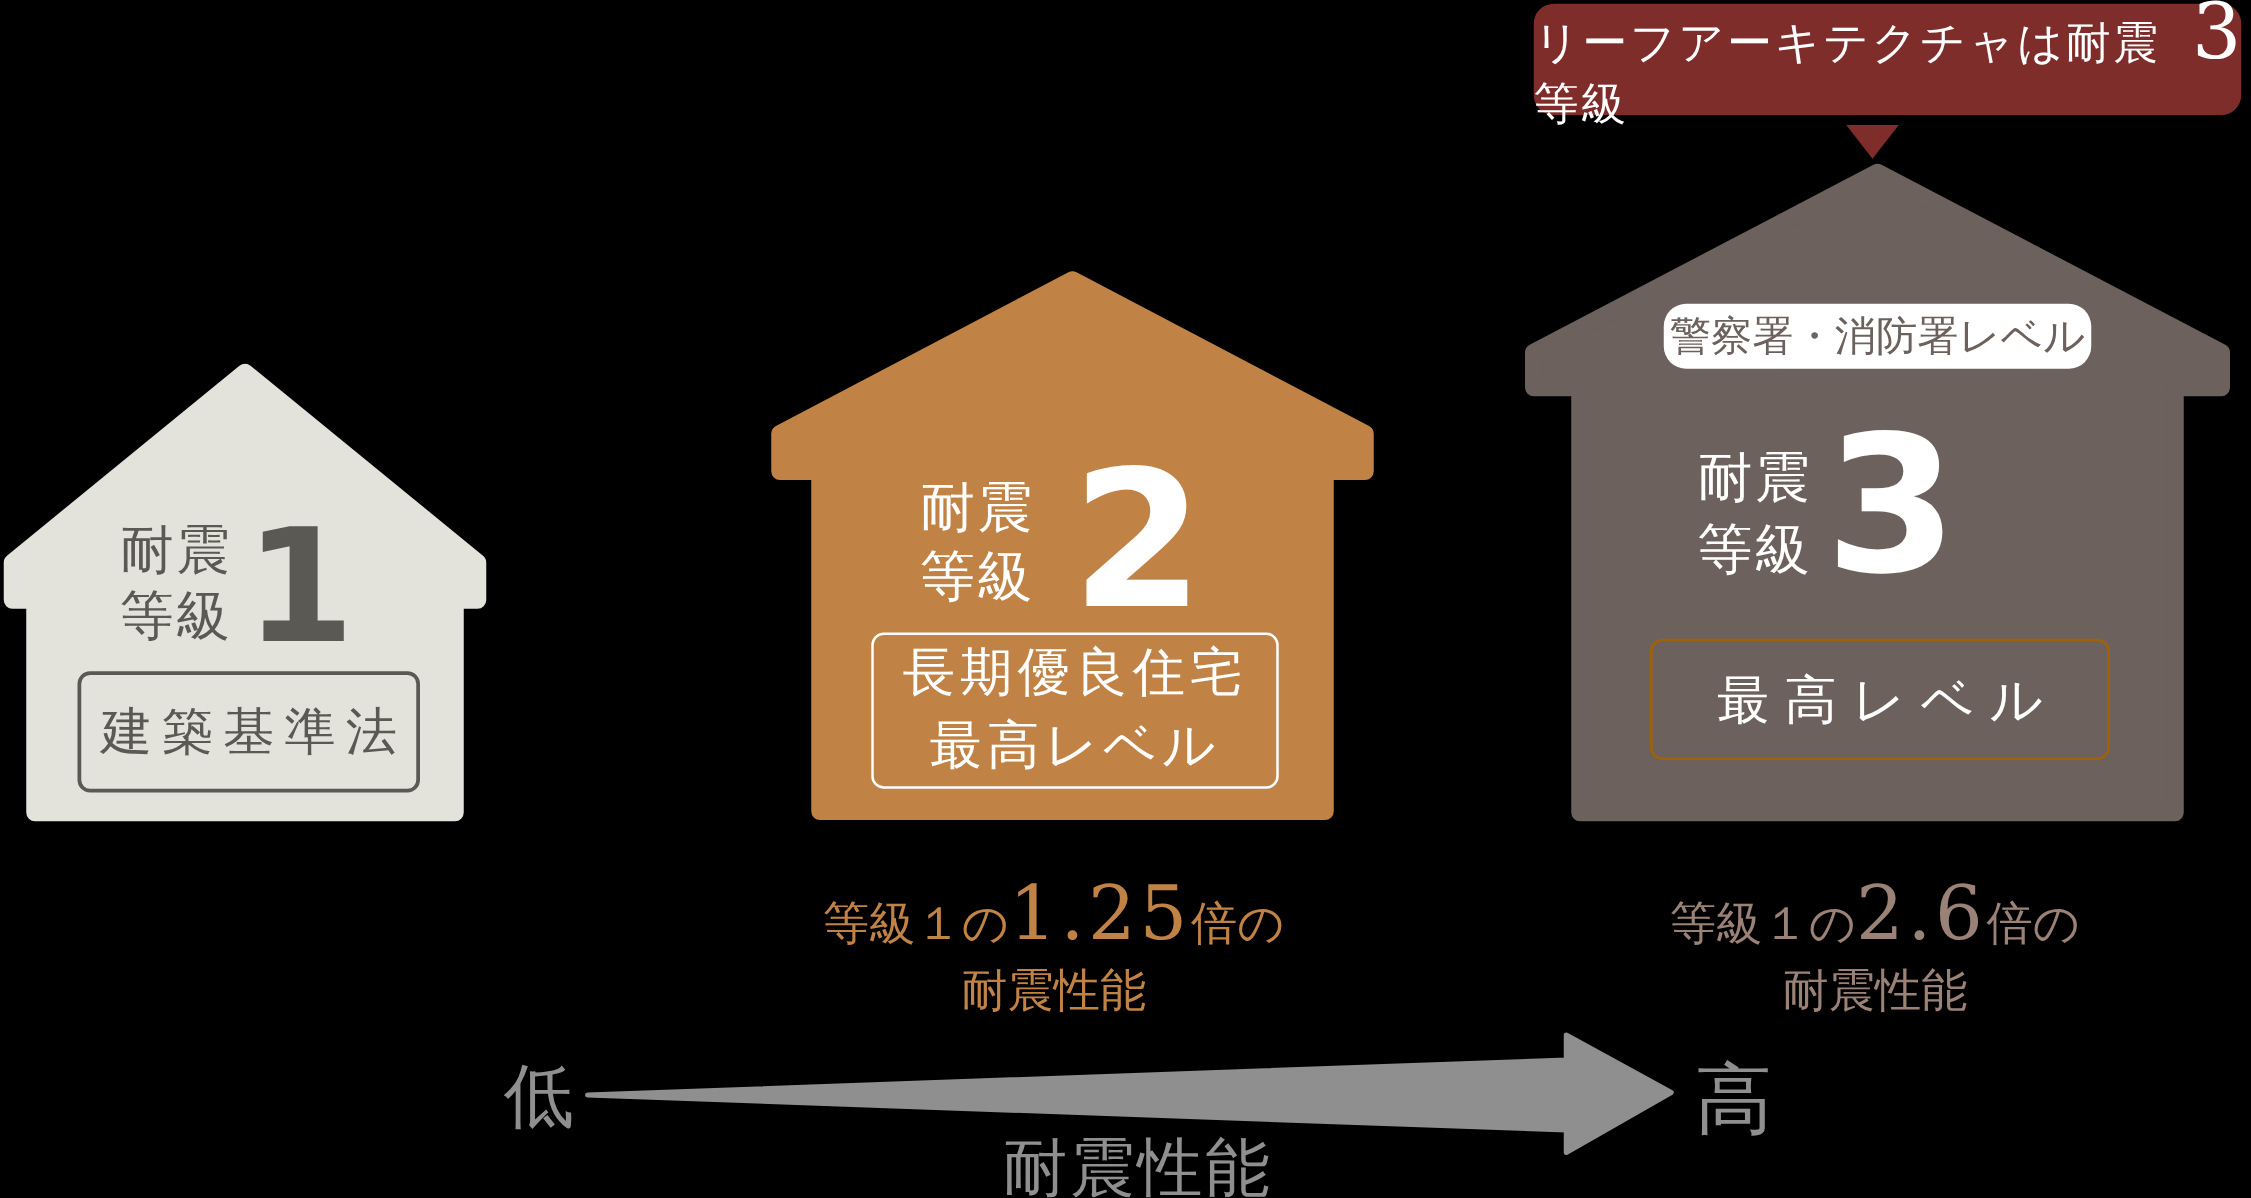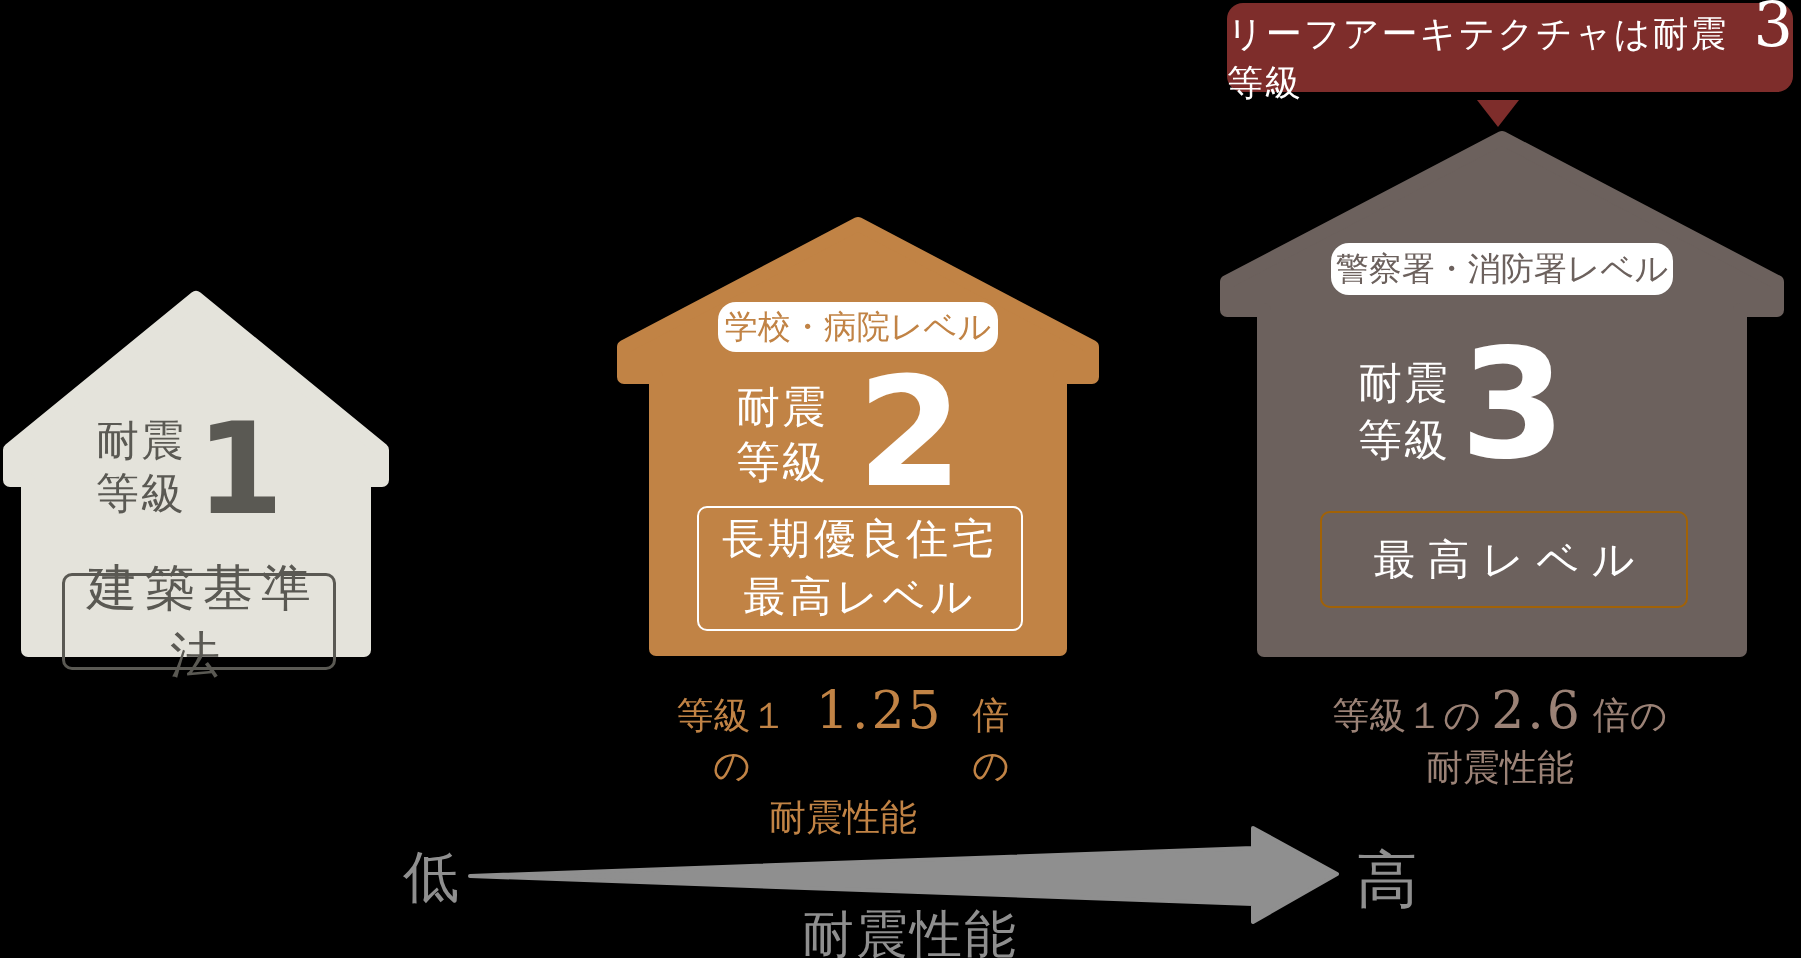--- a/index.html
+++ b/index.html
@@ -27,28 +27,28 @@
     left:1477px;top:100px;width:0;height:0;
     border-left:21px solid transparent;border-right:21px solid transparent;
     border-top:27px solid var(--tooltip-bg);
   }
   
   .grade-label{font-size:44px;line-height:1.24;letter-spacing:2px;white-space:pre-line;}
   .grade-number{font-family:"DejaVu Sans","Liberation Sans",sans-serif;font-weight:700;text-align:center;}
   .rule-box{display:flex;align-items:center;justify-content:center;text-align:center;border-radius:10px;}
   .badge{background:#fff;border-radius:18px;display:flex;align-items:center;justify-content:center;font-size:33px;}
   .caption{width:370px;text-align:center;}
-  .caption-line1{display:inline-flex;align-items:baseline;gap:10px;font-size:37px;}
-  .caption-value{font-size:52px;letter-spacing:3px;}
+  .caption-line1{display:inline-flex;align-items:baseline;gap:0;font-size:37px;}
+  .caption-value{font-size:60px;letter-spacing:3px;margin-top:16px;}
   .caption-line2{font-size:37px;margin-top:2px;}
   
   .h1-label{left:96px;top:414px;font-size:43px;color:var(--grade1-text);}
   .h1-number{left:196px;top:396px;width:76px;font-size:126px;color:var(--grade1-text);}
   .h1-box{left:62px;top:537px;width:268px;height:91px;border:3px solid var(--grade1-text);
-          color:var(--grade1-text);font-size:50px;letter-spacing:8px;text-indent:8px;margin-top:36px;}
+          color:var(--grade1-text);font-size:41px;letter-spacing:8px;text-indent:8px;}
   
   .h2-badge{left:718px;top:302px;width:280px;height:50px;color:var(--grade2-fill);}
   .h2-label{left:736px;top:380px;color:#fff;}
   .h2-number{left:850px;top:344px;width:120px;font-size:152px;color:#fff;}
   .h2-box{left:697px;top:506px;width:322px;height:121px;border:2px solid #fff;color:#fff;
           font-size:42px;line-height:1.36;letter-spacing:4px;font-family:Liberation Serif, serif;}
   .h2-caption{left:658px;top:680px;color:var(--grade2-fill);}
   
   .h3-badge{left:1331px;top:243px;width:342px;height:52px;color:var(--grade3-fill);}
   .h3-label{left:1358px;top:354px;color:#fff;line-height:1.3;}
@@ -82,23 +82,20 @@
   </div>
   <div class="abs tooltip-pointer"></div>
 
   <div class="abs grade-label h1-label">耐震
 等級</div>
   <div class="abs grade-number h1-number">1</div>
   <div class="abs rule-box h1-box">
     <span>建築基準法</span>
   </div>
 
-  <div class="abs badge h2-badge">
-    <span>学校・病院レベル</span>
-  </div>
   <div class="abs grade-label h2-label">耐震
 等級</div>
   <div class="abs grade-number h2-number">2</div>
   <div class="abs rule-box h2-box">
     <span><span>長期優良住宅</span><br><span>最高レベル</span></span>
   </div>
   <div class="abs caption h2-caption">
     <span class="caption-line1">
       <span>等級１の</span>
         <span class="caption-value">1.25</span>

